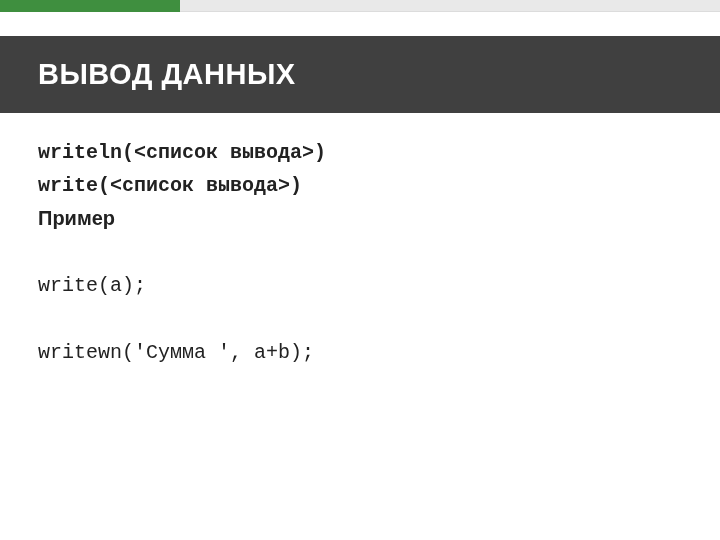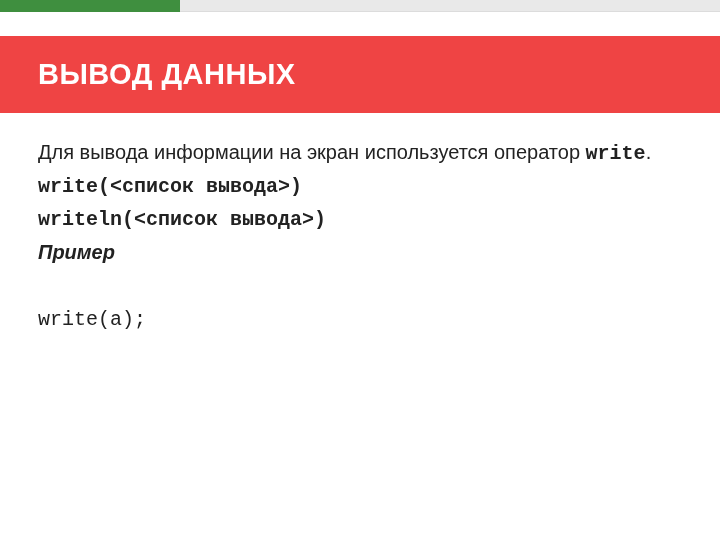--- a/index.html
+++ b/index.html
@@ -14,21 +14,21 @@
   .topbar {
     height: 12px;
     display: flex;
   }
   .topbar-seg1 { width: 25%; background: #3f8f3f; }
   .topbar-seg2 { width: 25%; background: #e9e9e9; border-bottom: 1px solid #dcdcdc; }
   .topbar-seg3 { width: 25%; background: #e9e9e9; border-bottom: 1px solid #dcdcdc; }
   .topbar-seg4 { width: 25%; background: #e9e9e9; border-bottom: 1px solid #dcdcdc; }
   .header {
     margin-top: 24px;
-    background: #ef4444;
+    background: #404040;
     color: #ffffff;
     padding: 22px 38px 22px 38px;
   }
   .header h1 {
     font-weight: 700;
     font-size: 29px;
     letter-spacing: 0.5px;
   }
   .content {
     padding: 24px 52px 0 38px;
@@ -47,42 +47,37 @@
   }
   .mono {
     font-family: "Courier New", Courier, monospace;
     font-weight: 700;
   }
   .mono-plain {
     font-family: "Courier New", Courier, monospace;
     margin-top: 36px;
   }
   .italic {
-    font-style: italic;
     font-weight: 700;
   }
   .line { margin-bottom: 2px; }
 </style>
 </head>
 <body>
 
 <div class="topbar">
   <div class="topbar-seg1"></div>
   <div class="topbar-seg2"></div>
   <div class="topbar-seg3"></div>
   <div class="topbar-seg4"></div>
 </div>
 
 <div class="header">
   <h1>ВЫВОД ДАННЫХ</h1>
 </div>
 
 <div class="content">
-  <div class="p-indent line">
-    <span class="wrap">
-      <span>Для вывода информации на экран используется оператор </span><span class="mono">write</span><span>.</span>
-    </span>
-  </div>
+  <div class="line mono">writeln(&lt;список вывода&gt;)</div>
   <div class="line mono">write(&lt;список вывода&gt;)</div>
-  <div class="line mono">writeln(&lt;список вывода&gt;)</div>
   <div class="line italic">Пример</div>
   <div class="line mono-plain">write(a);</div>
+  <div class="line mono-plain">writewn('Сумма ', a+b);</div>
 </div>
 
 </body></html>

